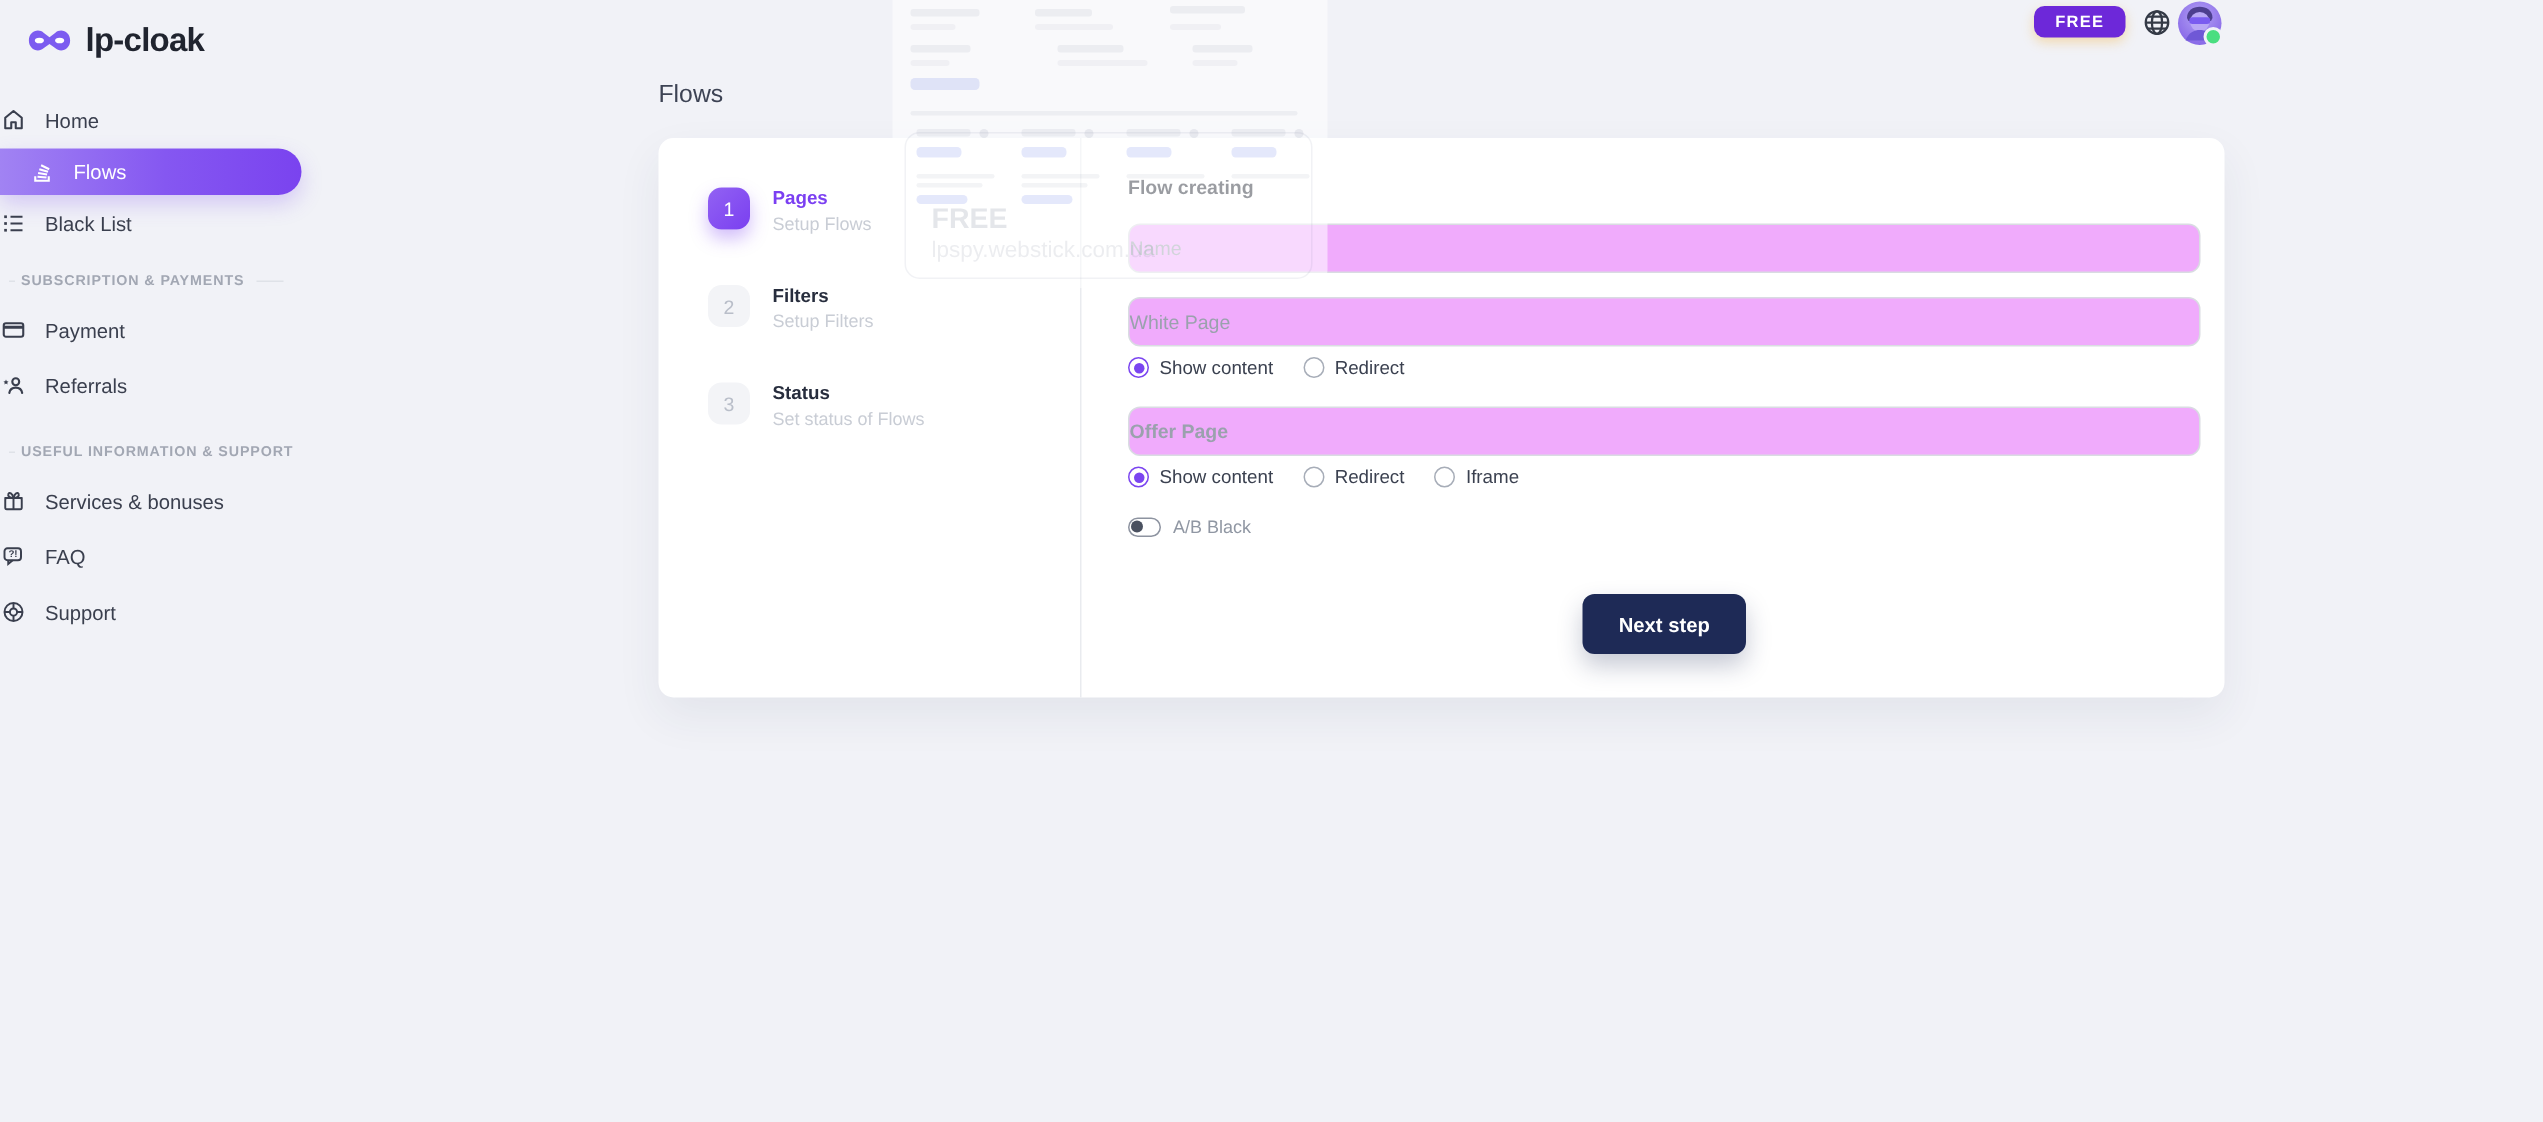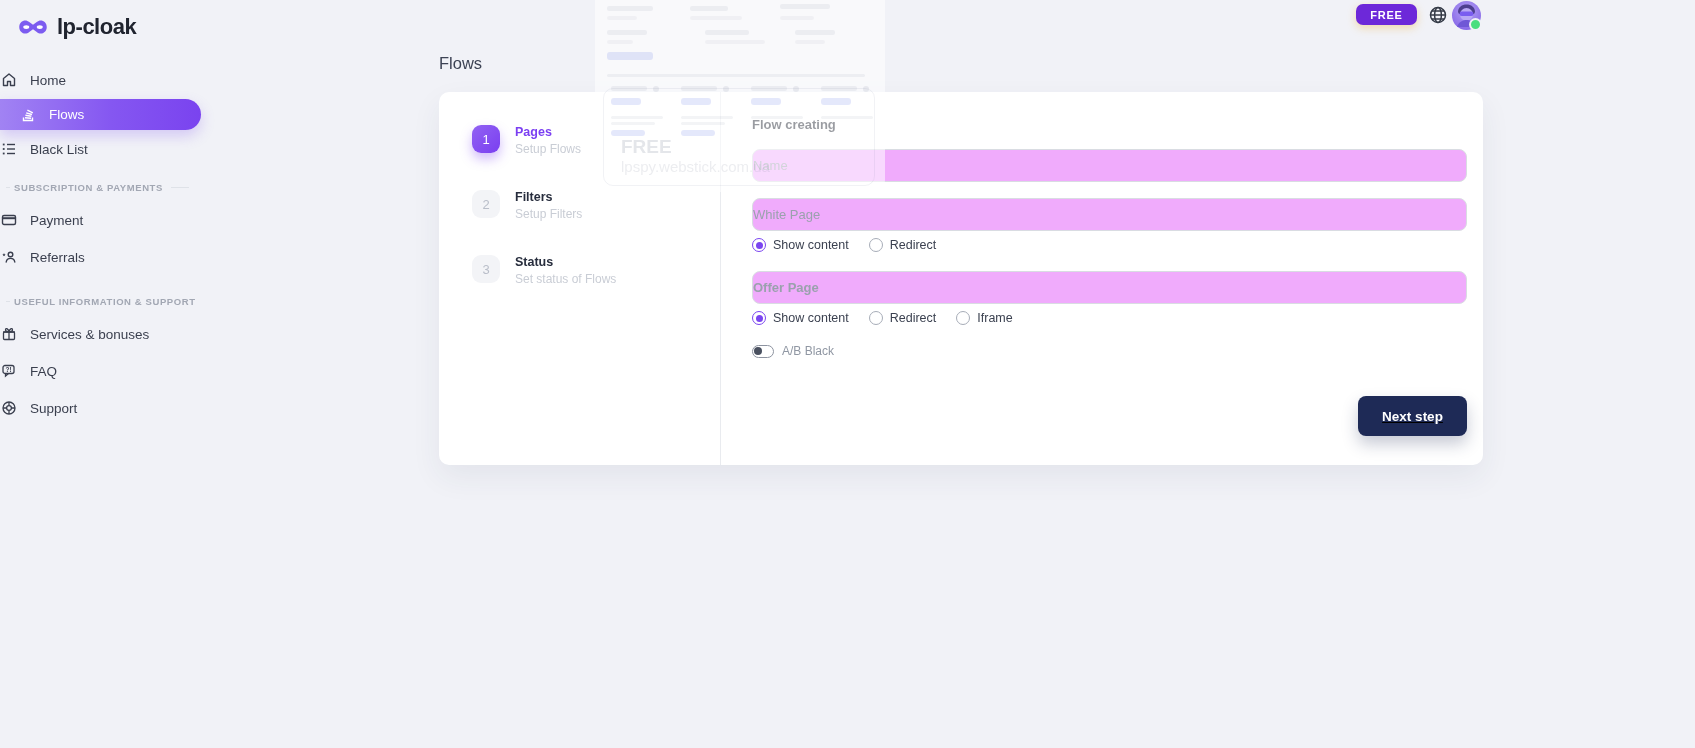--- a/index.html
+++ b/index.html
@@ -85,21 +85,21 @@
     display:flex;align-items:center;justify-content:center;background:#fff;}
   .radio.checked{border-color:#7b45f0;}
   .radio.checked::after{content:"";width:7px;height:7px;border-radius:50%;background:#7b45f0;}
   .radio-label{font-size:12.5px;color:#3b4150;}
   .row-gap19{margin-top:19px;font-weight:bold;}
   .toggle-row{display:flex;align-items:center;margin-top:19px;height:14px;}
   .toggle{width:22px;height:13px;border-radius:7px;border:1.5px solid #8d93a0;box-sizing:border-box;
     position:relative;background:#fff;cursor:pointer;}
   .toggle-knob{position:absolute;left:1px;top:1px;width:8px;height:8px;border-radius:50%;background:#4a5160;}
   .toggle-label{font-size:12px;color:#9097a3;margin-left:8px;}
-  .submit-row{display:flex;justify-content:flex-end;margin-top:38px;text-decoration:underline;}
+  .submit-row{display:flex;justify-content:center;margin-top:38px;}
   .btn-next{width:109px;height:40px;border-radius:8px;background:#1e2a56;color:#fff;border:none;
     font-size:13.5px;font-weight:bold;cursor:pointer;font-family:"Liberation Sans",sans-serif;
     box-shadow:0 8px 16px rgba(30,42,86,.25);}
 </style>
 </head>
 <body>
 
 <div class="sidebar">
   <div class="logo">
     <span class="ic" style="width:30px;height:18px;">

